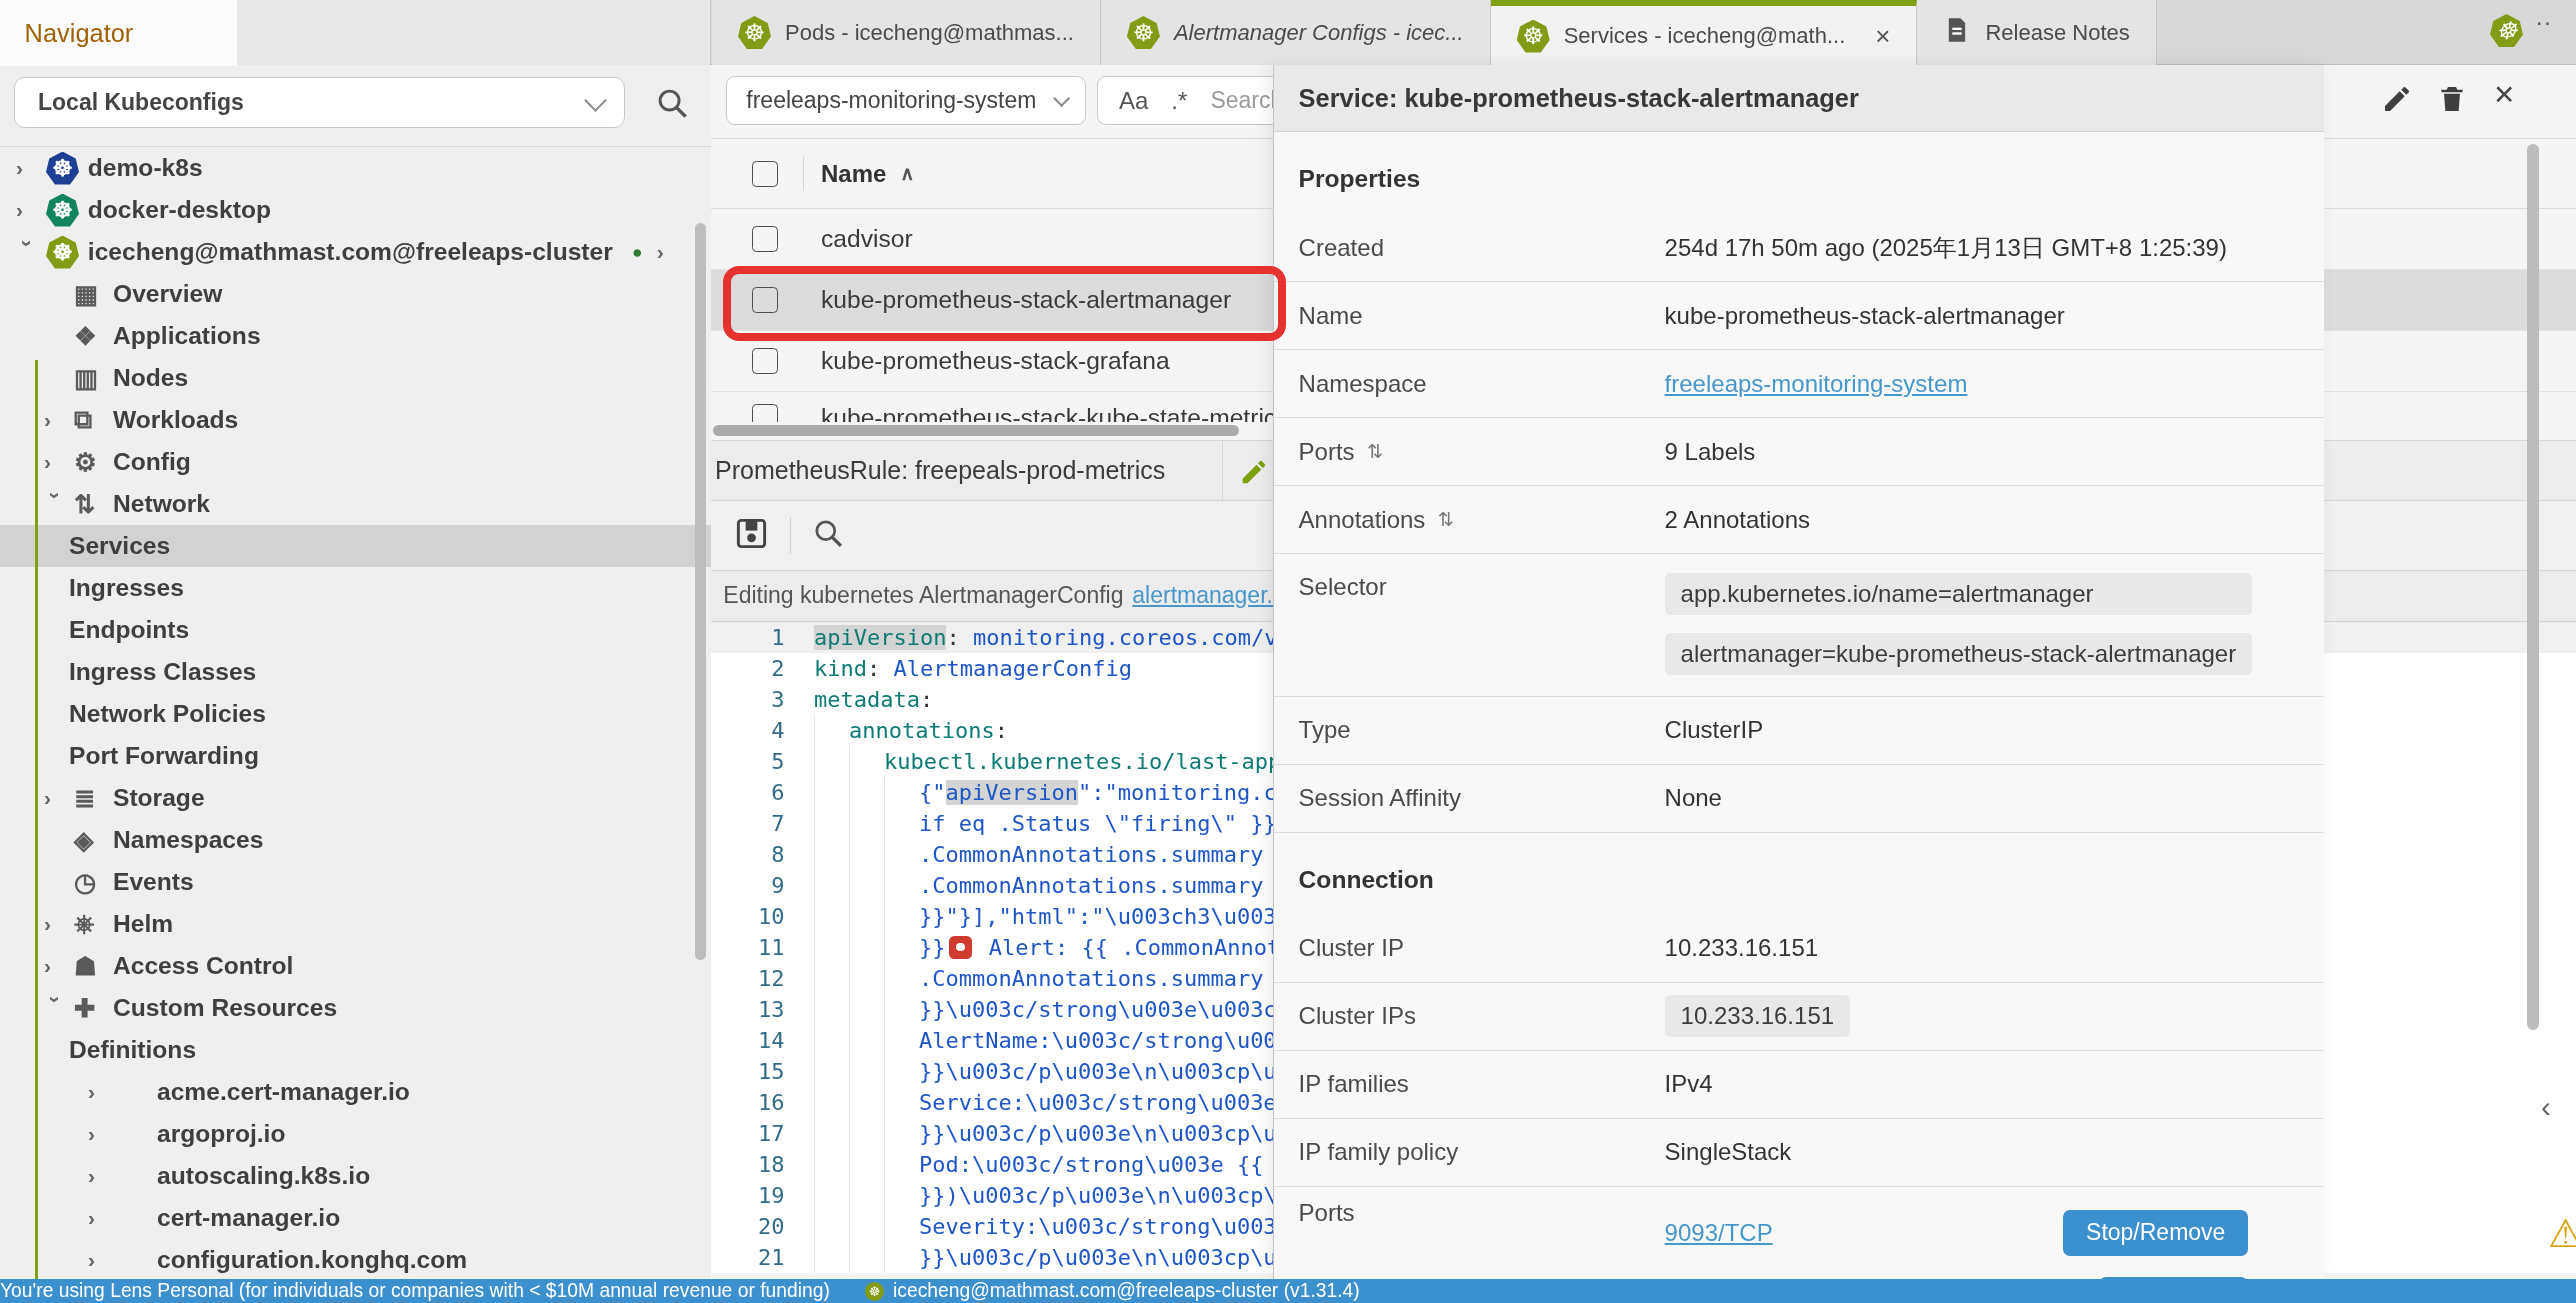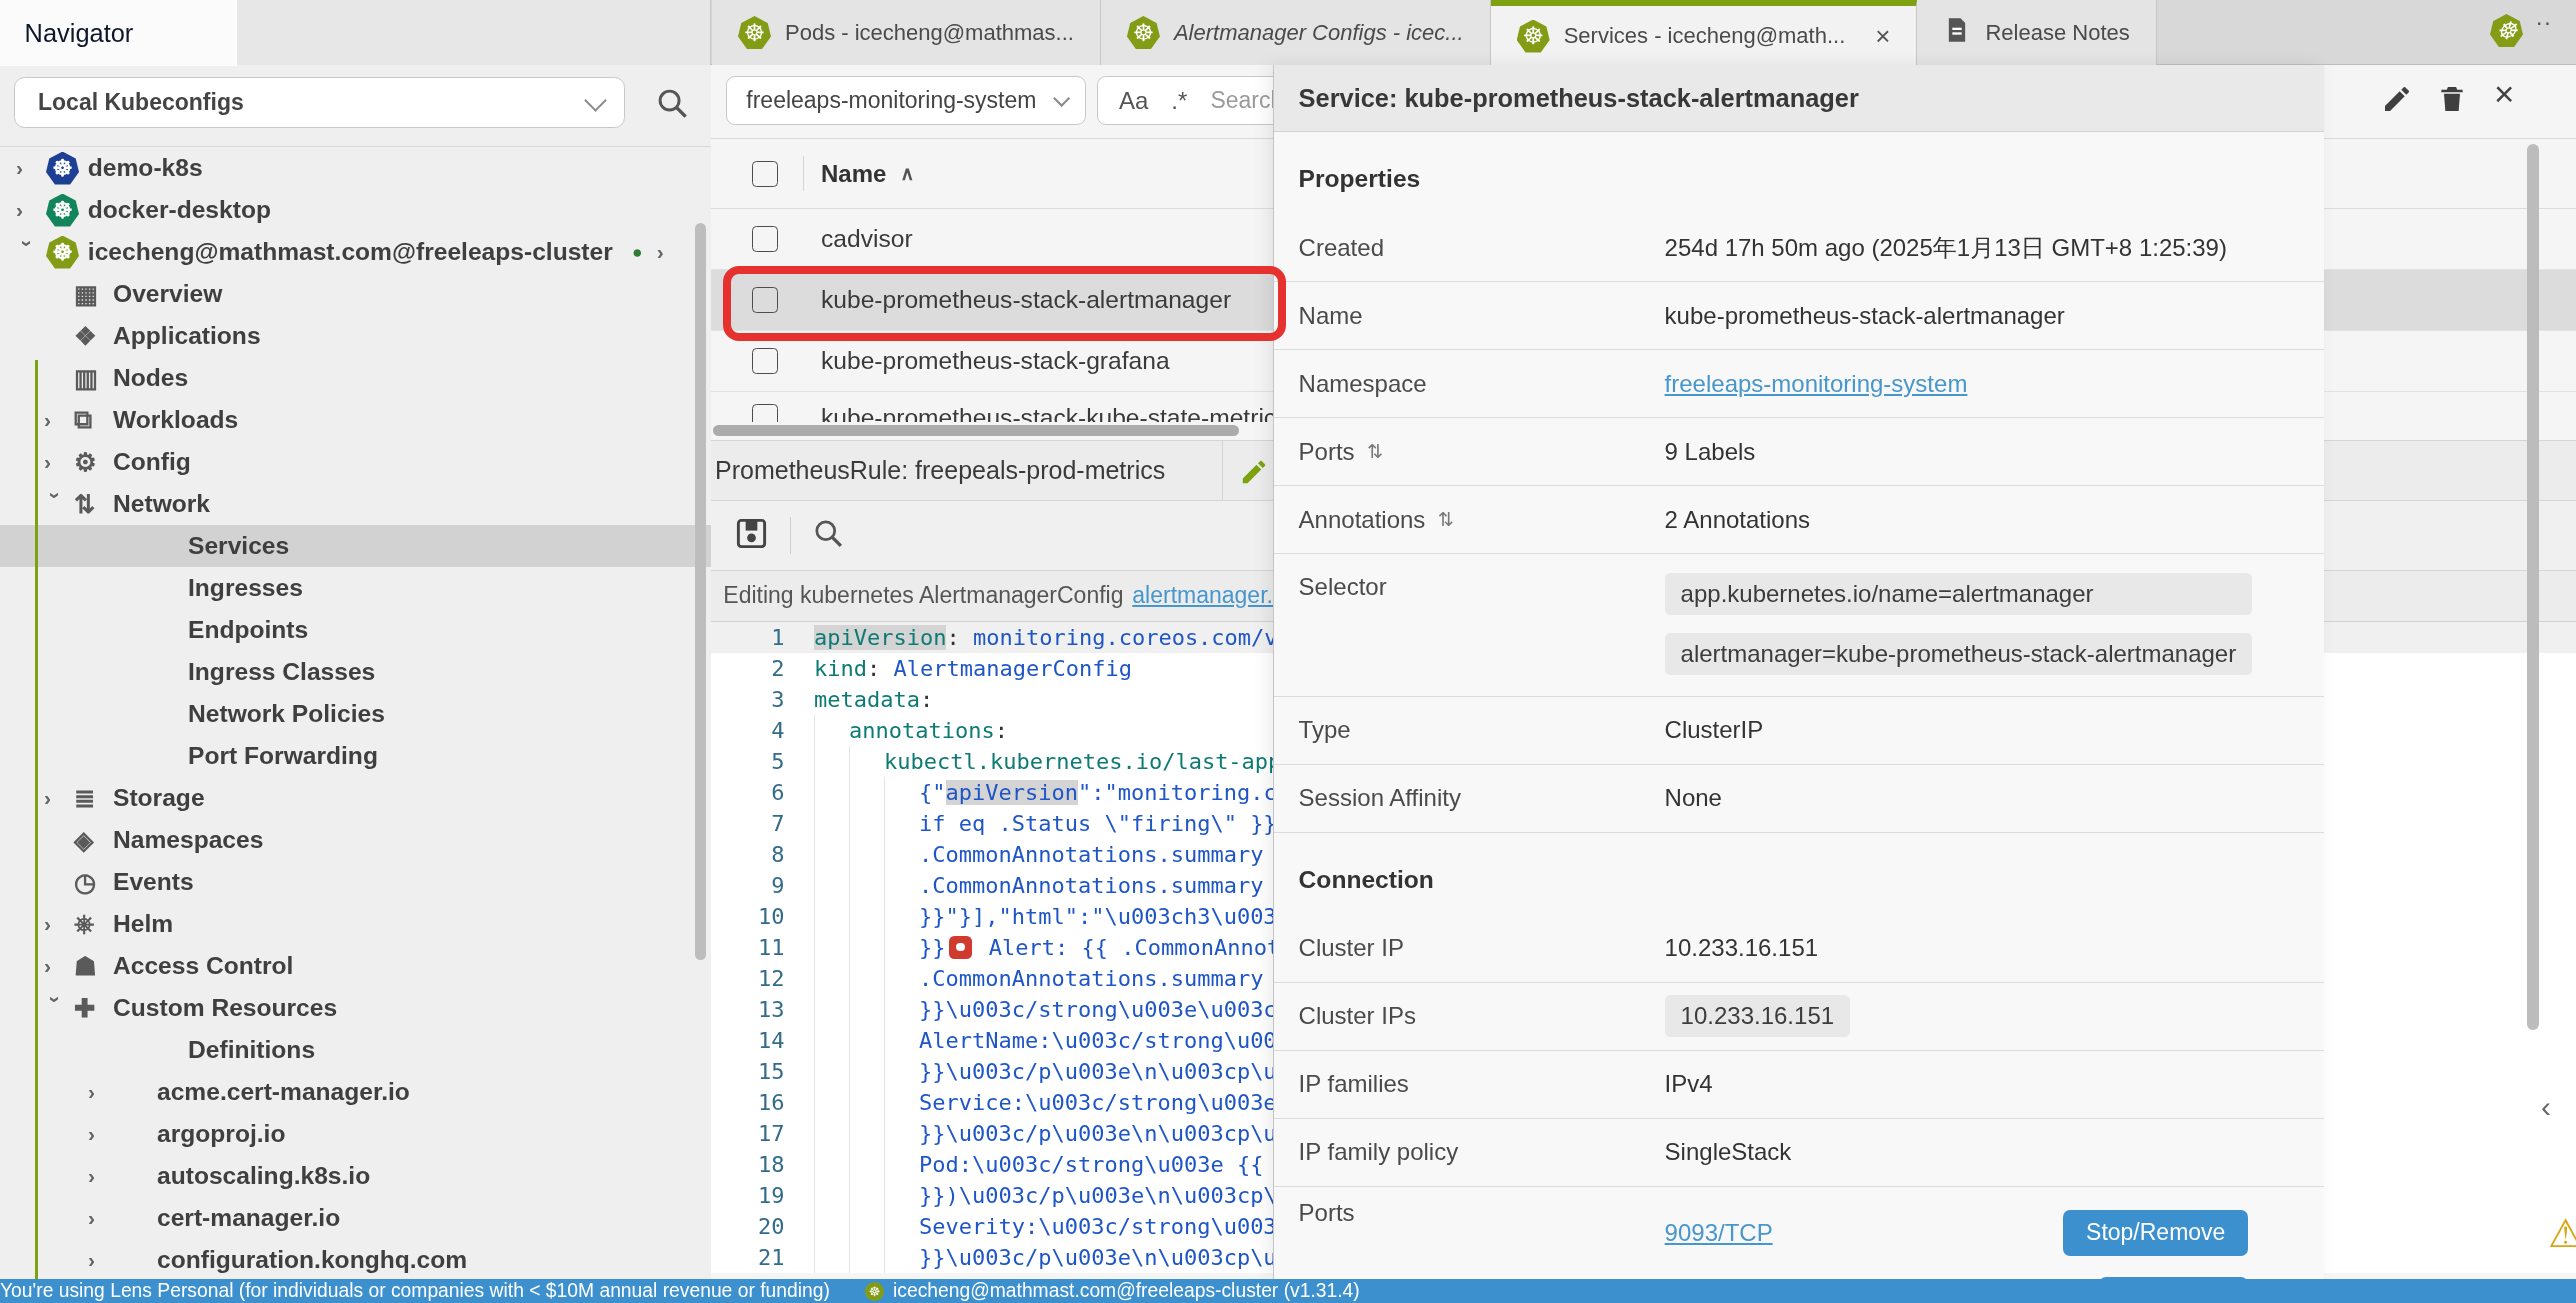--- a/index.html
+++ b/index.html
@@ -2,21 +2,21 @@
 <html style="font-size:14px"><head>
 <meta charset="utf-8">
 <style>
   * { margin:0; padding:0; box-sizing:border-box; }
   html,body { width:2576px; height:1304px; }
   body { font-family:"Liberation Sans", sans-serif; color:#3c3c3c; }
   .window { position:relative; width:2576px; height:1304px; overflow:hidden; background:#f2f2f2; }
 
   
   .topbar { position:absolute; left:0; top:0; width:2576px; height:65px; background:#d8d8d8; border-bottom:0.9px solid #bdbdbd; }
-  .nav-tab { position:absolute; left:0; top:0; width:237px; height:66px; background:#fbfbfb; display:flex; align-items:center; padding-left:24.6px; font-size:25.4px; color:#0f172a; z-index:2; }
+  .nav-tab { position:absolute; left:0; top:0; width:237px; height:66px; background:#fbfbfb; display:flex; align-items:center; padding-left:24.6px; font-size:25.4px; color:#a16207; z-index:2; }
   .nav-rest { position:absolute; left:237px; top:0; width:474px; height:65px; background:#e7e7e7; border-right:0.9px solid #c6c6c6; }
   .tabs { position:absolute; left:712px; top:0; height:65px; display:flex; }
   .tab { display:flex; align-items:center; gap:14px; padding:0 26px; background:#e4e4e4; border-right:0.9px solid #c6c6c6; font-size:22px; color:#4a4a4a; height:65px; cursor:pointer; }
   .tab.italic .tab-label { font-style:italic; }
   .tab.active { background:#f2f2f2; border-top:6.1px solid #7da10f; height:66px; z-index:3; }
   .tab .close { display:none; margin-left:16px; font-size:26px; color:#555; }
   .tab.active .close { display:block; }
   .tab .doc-ic { display:none; }
   .tab.icon-doc .doc-ic { display:block; }
   .k8s { width:33px; height:33px; display:inline-flex; align-items:center; justify-content:center; color:#fff; font-size:24px; clip-path:polygon(50% 0%, 90% 21%, 100% 62%, 73% 100%, 27% 100%, 0% 62%, 10% 21%); background:#839c16; flex-shrink:0; }
@@ -34,21 +34,21 @@
   .chev-down { width:16px; height:16px; border-right:2.6px solid #8a8a8a; border-bottom:2.6px solid #8a8a8a; transform:rotate(45deg) translateY(-3.5px); }
   .side-search { position:absolute; left:655px; top:21px; }
   .tree { position:relative; }
   .trow { display:flex; align-items:center; height:42px; font-size:24.6px; color:#3f3f3f; cursor:pointer; white-space:nowrap; }
   .trow .chev { width:30px; font-size:21px; color:#666; flex-shrink:0; text-align:left; }
   .trow.expanded .chev { transform:rotate(90deg); transform-origin:40% 50%; }
   .trow .ticon { width:39px; flex-shrink:0; font-size:25.4px; color:#5a5a5a; display:inline-flex; align-items:center; }
   .trow .ticon.k8s-blue,.trow .ticon.k8s-green,.trow .ticon.k8s-olive { width:33px; height:33px; margin-right:8.8px; font-size:23px; color:#fff; clip-path:polygon(50% 0%, 90% 21%, 100% 62%, 73% 100%, 27% 100%, 0% 62%, 10% 21%); justify-content:center; }
   .trow.lvl0 { padding-left:16px; }
   .trow.lvl1 { padding-left:44px; }
-  .trow.lvl2 { padding-left:119px; }
+  .trow.lvl2 { }
   .trow.lvl2.crd { padding-left:88px; }
   .trow.selected { background:#d2d2d2; }
   .trow .trail-dot { color:#2e7d32; font-size:17.5px; margin-left:19.3px; }
   .trow .trail-arrow { color:#666; font-size:21px; margin-left:14px; }
   .indent-line { position:absolute; left:35px; top:295px; bottom:-1053px; width:2.6px; background:#7da10f; height:984px; z-index:1; }
   .side-scroll { position:absolute; left:695px; top:158px; width:11.4px; height:737px; background:#bdbdbd; border-radius:6.1px; }
 
   
   .middle { position:absolute; left:711px; top:65px; width:1865px; height:1214px; background:#f5f5f5; overflow:hidden; }
   .mid-controls { position:relative; height:74px; border-bottom:0.9px solid #d9d9d9; }

